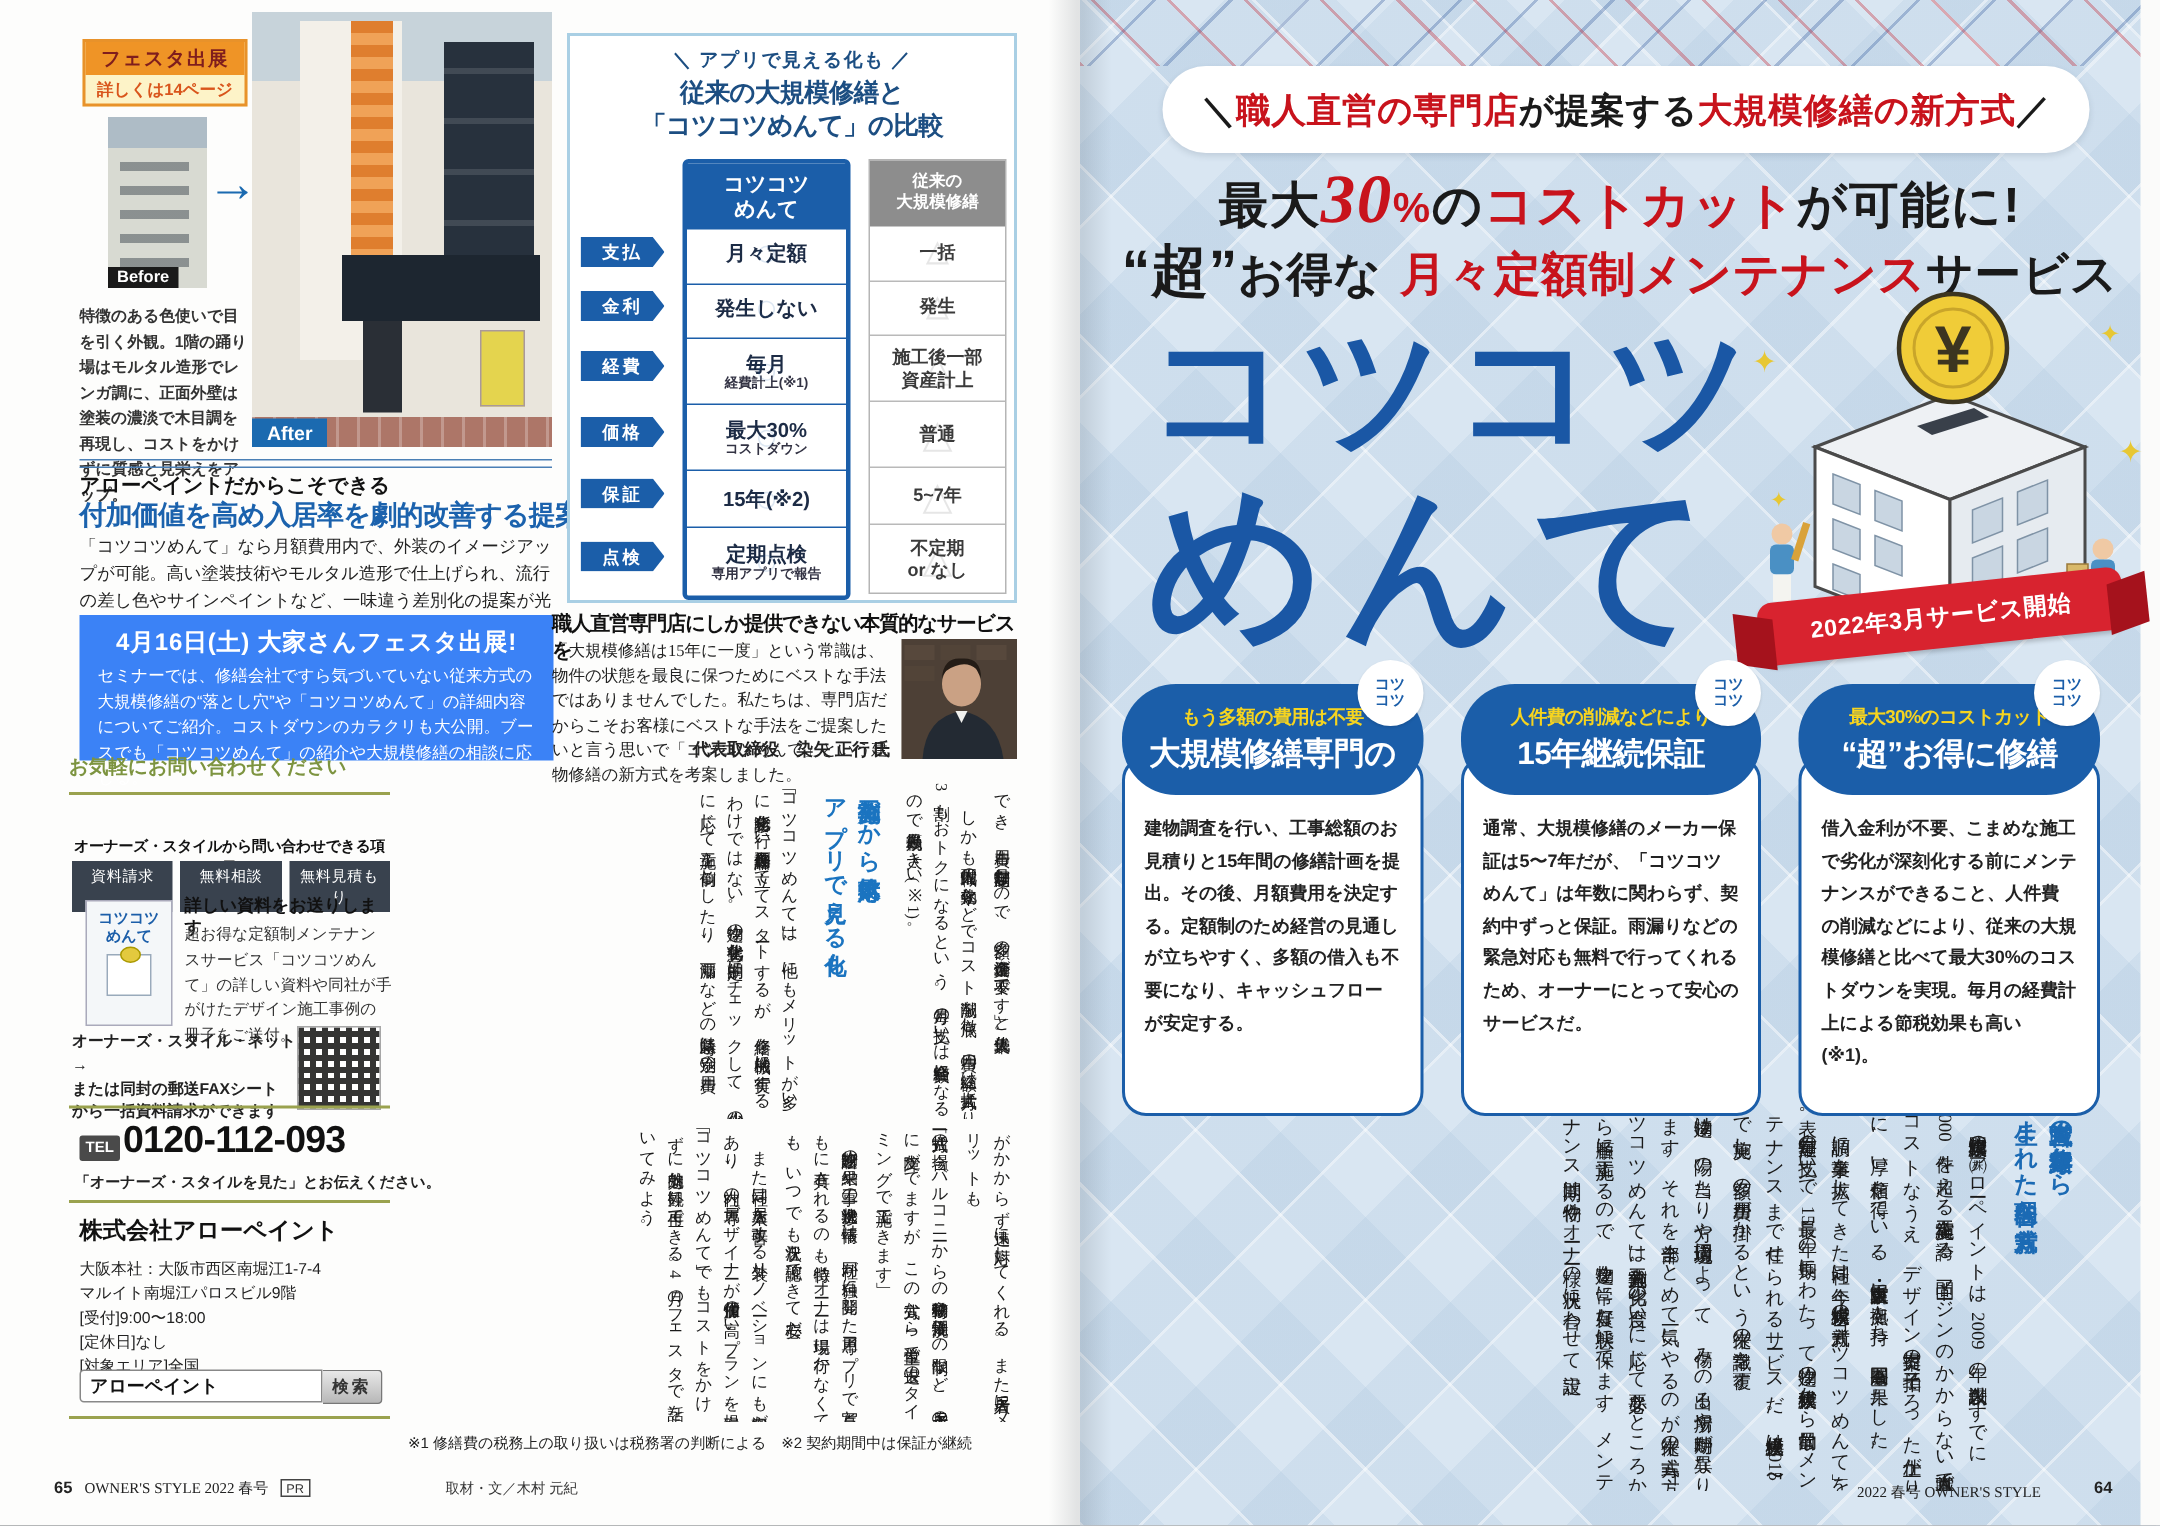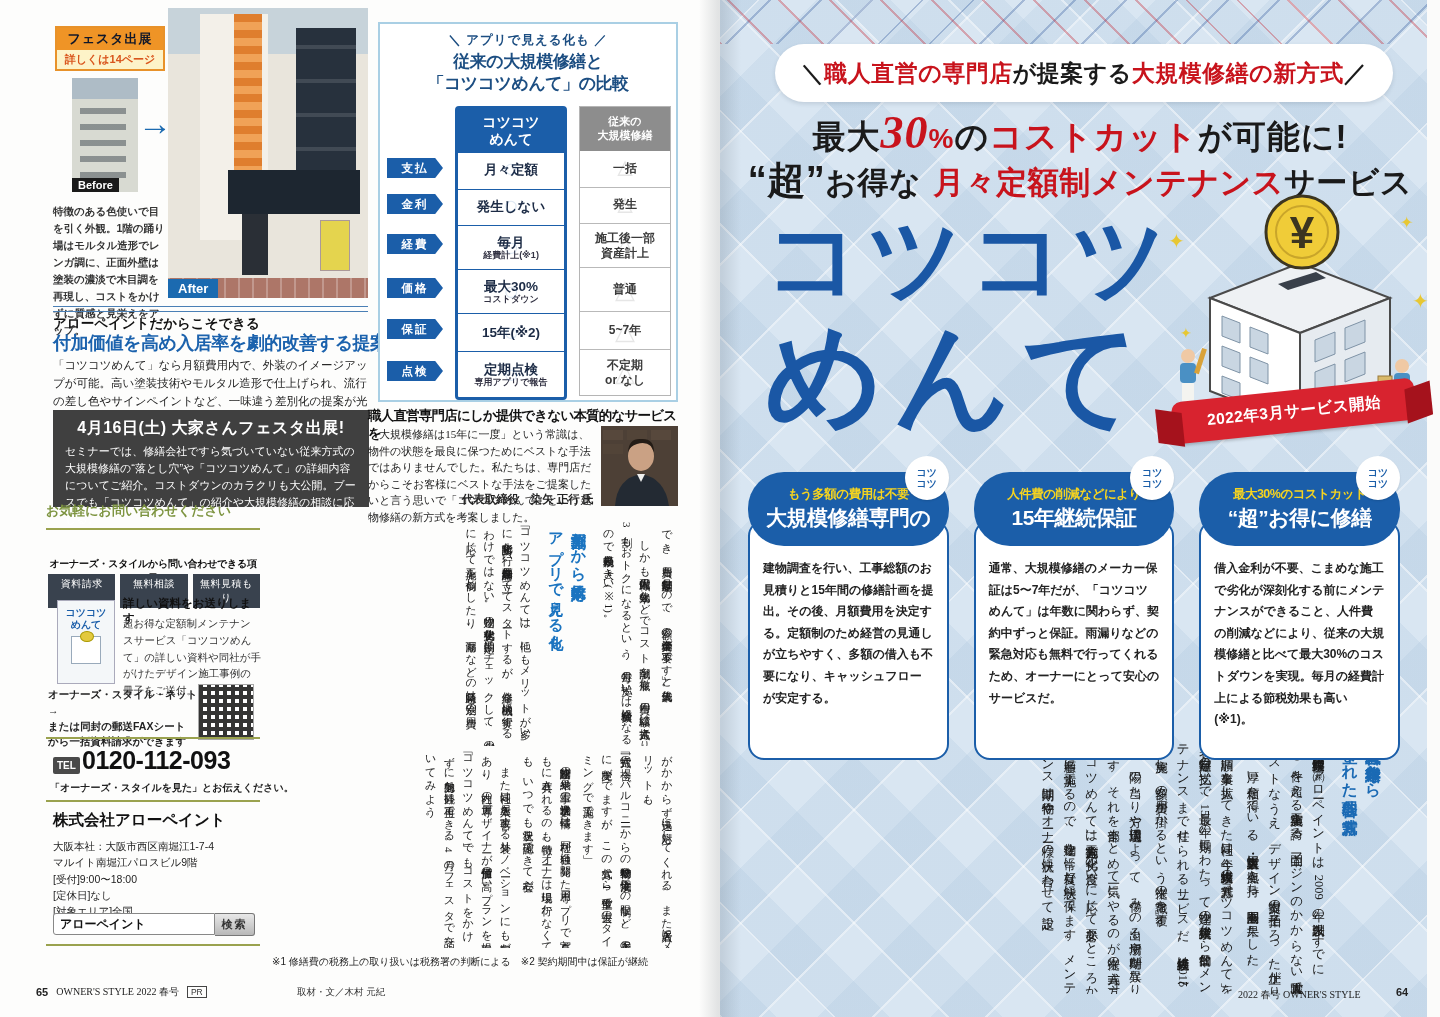--- a/index.html
+++ b/index.html
@@ -17,21 +17,21 @@
   .top-pattern{position:absolute;left:720px;top:0;width:720px;height:44px;
     background-image:
       repeating-linear-gradient(45deg, rgba(198,40,52,.35) 0 2px, transparent 2px 36px),
       repeating-linear-gradient(-45deg, rgba(40,80,150,.30) 0 2px, transparent 2px 36px);}
   .right-margin{position:absolute;right:0;top:0;width:13px;height:1017px;background:#fbfbfa;}
   .gutter{position:absolute;left:699px;top:0;width:42px;height:1017px;
     background:linear-gradient(90deg,rgba(0,0,0,0) 0%,rgba(60,70,80,.14) 45%,rgba(60,70,80,.14) 55%,rgba(0,0,0,0) 100%);}
 
   
   .festa-badge{left:55px;top:26px;width:106px;border:2px solid #e8922a;background:#fdf3c8;text-align:center;}
-  .fb1{background:#ef9426;color:#0f172a;font-weight:bold;font-size:13px;padding:2px 0;letter-spacing:1px;}
+  .fb1{background:#ef9426;color:#7f1d1d;font-weight:bold;font-size:13px;padding:2px 0;letter-spacing:1px;}
   .fb2{color:#d9551c;font-weight:bold;font-size:11px;padding:2px 0;}
   .photo-before{left:72px;top:78px;width:66px;height:114px;background:linear-gradient(#aebcc6 0 18%,#d8dad2 18% 100%);overflow:hidden;}
   .pb-windows{position:absolute;left:12%;top:22%;width:70%;height:66%;
     background:repeating-linear-gradient(0deg,rgba(45,55,65,.45) 0 6px,transparent 6px 16px);}
   .ph-label{position:absolute;left:0;bottom:0;color:#fff;font-weight:bold;font-size:11px;padding:1px 6px;}
   .ph-label.before{background:#1a1a1a;}
   .ph-label.after{background:#1b6ab0;font-size:13px;padding:2px 10px;}
   .arrow-blue{left:138px;top:104px;font-size:34px;font-weight:bold;color:#1b6ab0;}
   .photo-after{left:168px;top:8px;width:200px;height:290px;background:#e9e5dc;overflow:hidden;}
   .pa-sky{position:absolute;left:0;top:0;width:100%;height:16%;background:#c7d3da;}
@@ -44,21 +44,21 @@
   .pa-store{position:absolute;left:37%;width:13%;top:71%;height:21%;background:#2a2f36;}
   .pa-vend{position:absolute;right:9%;width:14%;top:73%;height:17%;background:#e4d44e;border:1px solid #a99;}
   .pa-ground{position:absolute;left:0;bottom:0;width:100%;height:7%;background:#ad7668;
     background-image:repeating-linear-gradient(90deg,rgba(255,255,255,.25) 0 2px,transparent 2px 14px);}
   .photo-caption{left:53px;top:203px;width:113px;font-size:10.5px;line-height:1.62;font-weight:bold;color:#333;}
 
   .divider1{left:53px;top:306px;width:315px;height:4px;border-top:1px solid #4a7fb5;border-bottom:1px solid #4a7fb5;}
   .kicker{left:53px;top:315px;font-size:13.5px;font-weight:bold;color:#111;}
   .headline-blue{left:53px;top:331px;font-size:18px;font-weight:bold;color:#1b62ad;letter-spacing:-0.5px;}
   .prop-body{left:53px;top:357px;width:318px;font-size:11.5px;line-height:1.55;color:#222;}
-  .festa-box{left:53px;top:410px;width:316px;height:97px;background:#404040;color:#fff;box-sizing:border-box;padding:8px 12px;}
+  .festa-box{left:53px;top:410px;width:316px;height:97px;background:#3b82f6;color:#fff;box-sizing:border-box;padding:8px 12px;}
   .festa-box .t{font-size:16px;font-weight:bold;text-align:center;letter-spacing:0.5px;}
   .festa-box .b{font-size:11px;line-height:1.55;margin-top:4px;}
 
   
   .oline{height:0;border-top:2px solid #9aa24e;}
   .l-ol1{left:46px;top:528px;width:214px;} .l-ol2{left:46px;top:737px;width:214px;}
   .l-ol3{left:46px;top:800px;width:214px;} .l-ol4{left:46px;top:944px;width:214px;}
   .contact-h{left:46px;top:502px;width:214px;text-align:left;color:#7d9440;font-weight:bold;font-size:13px;}
   .contact-sub{left:46px;top:557px;width:214px;text-align:center;font-weight:bold;font-size:10px;letter-spacing:-0.3px;color:#111;}
   .badge-row{left:48px;top:574px;width:212px;display:flex;gap:5px;}
@@ -149,21 +149,21 @@
 
   .illo{left:1150px;top:188px;width:280px;height:240px;}
   .ribbon{left:1172px;top:390px;width:244px;height:42px;background:#d8232f;border-radius:10px;
     transform:rotate(-6deg);display:flex;align-items:center;justify-content:center;
     color:#fff;font-weight:bold;font-size:15.5px;letter-spacing:0.5px;box-shadow:0 2px 3px rgba(0,0,0,.2);}
   .ribbon::before,.ribbon::after{content:"";position:absolute;top:8px;width:26px;height:34px;background:#a5121c;z-index:-1;}
   .ribbon::before{left:-16px;transform:skewY(14deg);}
   .ribbon::after{right:-16px;transform:skewY(-14deg);}
 
   
-  .features{left:748px;top:472px;width:652px;display:flex;gap:25px;}
+  .features{left:748px;top:456px;width:652px;display:flex;gap:25px;}
   .feature{position:relative;width:210px;}
   .f-head{position:relative;background:#1b5ea9;border-radius:36px;height:74px;z-index:2;
     display:flex;flex-direction:column;align-items:center;justify-content:center;}
   .f-sub{color:#f6d41f;font-weight:bold;font-size:12.5px;letter-spacing:-0.5px;}
   .f-title{color:#fff;font-weight:bold;font-size:21px;letter-spacing:-0.5px;margin-top:1px;}
   .bubble{position:absolute;top:-16px;right:0px;width:44px;height:44px;border-radius:50%;background:#fff;
     display:flex;flex-direction:column;align-items:center;justify-content:center;z-index:3;
     color:#1b5ea9;font-weight:bold;font-size:10px;line-height:1.15;box-shadow:0 1px 2px rgba(0,0,0,.12);}
   .f-body{position:relative;margin-top:-26px;background:#fff;border:2.5px solid #1b5ea9;border-radius:16px;
     box-sizing:border-box;padding:36px 13px 10px;height:240px;overflow:hidden;

